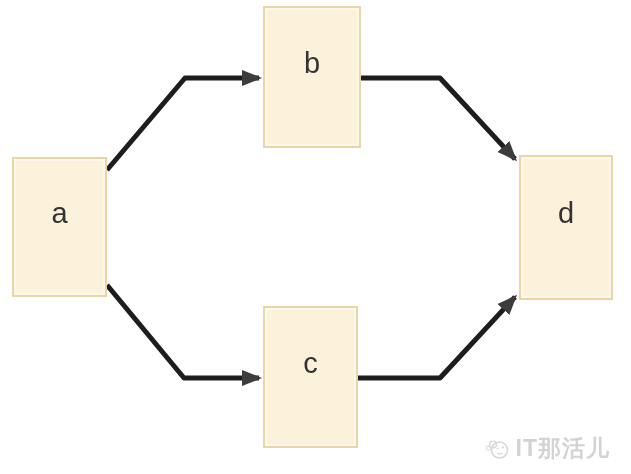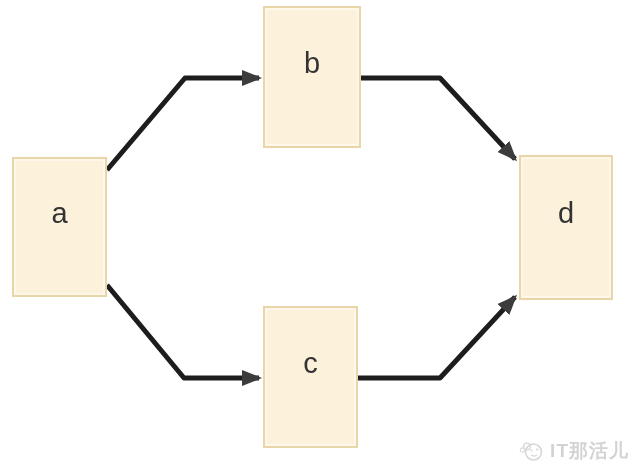--- a/index.html
+++ b/index.html
@@ -34,27 +34,27 @@
   }
   .node .label {
     font-size: 29px;
     color: #333333;
     line-height: 1;
     transform: translateY(-14px);
     user-select: none;
   }
   .watermark {
     position: absolute;
-    right: 2px;
+    right: 21px;
     bottom: 10px;
     display: flex;
     align-items: center;
     gap: 5px;
     color: #d3d3d3;
-    font-size: 19px;
+    font-size: 23px;
     font-weight: 700;
     letter-spacing: 1px;
     user-select: none;
   }
   .watermark svg {
     display: block;
   }
 </style>
 </head>
 <body>

